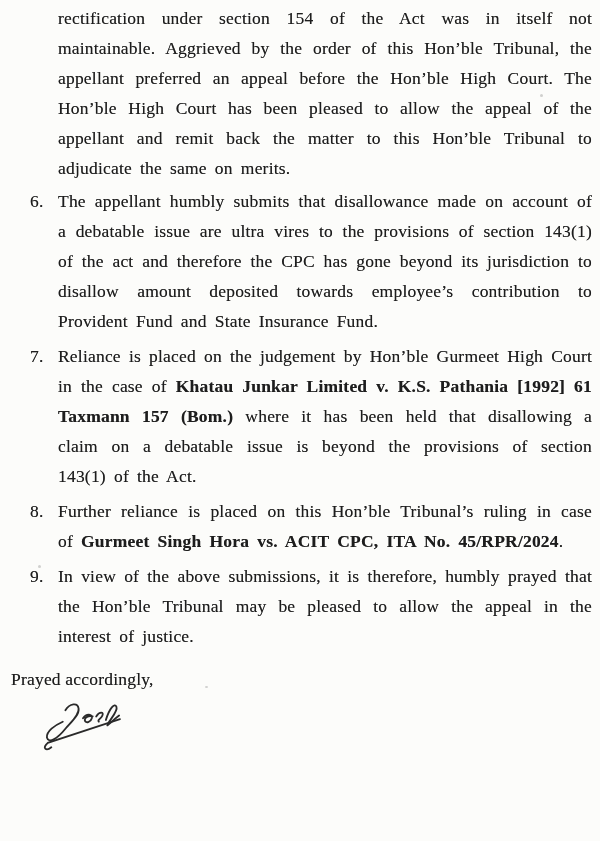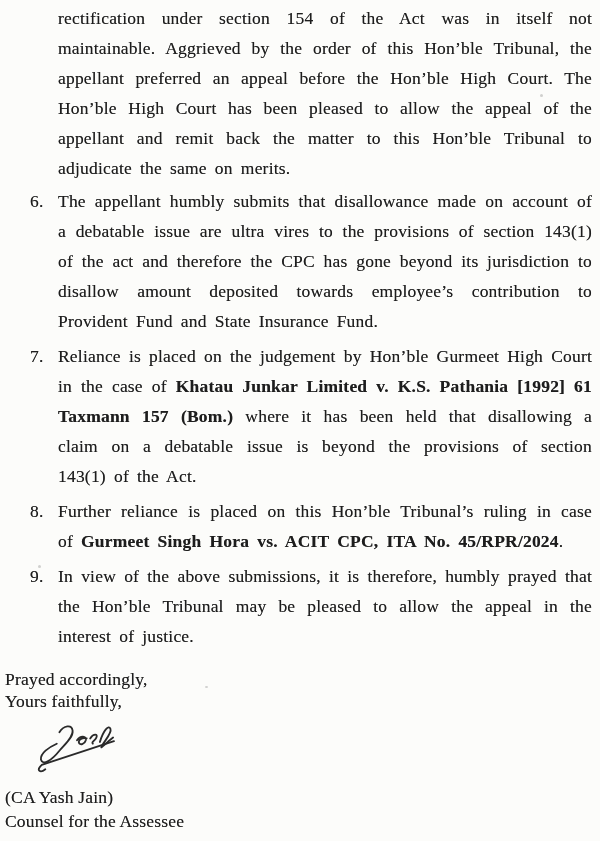--- a/index.html
+++ b/index.html
@@ -42,21 +42,21 @@
   }
   .item .body {
     flex: 1;
     text-align: justify;
   }
   .bold {
     font-weight: bold;
   }
   .closing {
     margin-top: 17px;
-    padding-left: 5px;
+    padding-left: 11px;
     font-size: 17.5px;
     line-height: 22px;
     letter-spacing: 0.2px;
   }
   .closing p {
     margin: 0;
   }
   .signature-wrap {
     margin: 9px 0 8px 28px;
     height: 56px;
@@ -104,35 +104,30 @@
 
     <div class="item">
       <span class="num">9.</span>
       <span class="body"><span>In view of the above submissions, it is therefore, humbly prayed that the Hon’ble Tribunal may be pleased to allow the appeal in the interest of justice.</span></span>
     </div>
 
   </div>
 
   <div class="closing">
     <p>Prayed accordingly,</p>
-    <p>Yours faithfully,</p>
 
     <div class="signature-wrap" role="img" aria-label="Yash">
       <svg width="88" height="56" viewBox="0 0 100 62" fill="none" xmlns="http://www.w3.org/2000/svg">
         <path d="M30 12 C35 4, 44 3, 45 10 C46 17, 37 25, 30 33 C22 43, 11 51, 9 43 C8 36, 18 29, 27 25" stroke="#2a2a2a" stroke-width="2.1" stroke-linecap="round" fill="none"></path>
         <path d="M50 21 C54 15, 61 16, 60 21 C59 25, 53 28, 52 23 C52 20, 56 18, 61 19" stroke="#2a2a2a" stroke-width="2.1" stroke-linecap="round" fill="none"></path>
         <path d="M65 19 C69 13, 74 14, 72 18 C70 22, 66 23, 68 25" stroke="#2a2a2a" stroke-width="2.1" stroke-linecap="round" fill="none"></path>
         <path d="M76 23 C80 10, 86 3, 88 8 C90 13, 81 22, 78 28 C76 32, 83 24, 91 18" stroke="#2a2a2a" stroke-width="2.1" stroke-linecap="round" fill="none"></path>
         <path d="M14 54 C8 59, 3 55, 10 49 L92 22" stroke="#2a2a2a" stroke-width="2.1" stroke-linecap="round" fill="none"></path>
       </svg>
     </div>
 
-    <div class="signatory-block">
-      <p>(CA Yash Jain)</p>
-      <p>Counsel for the Assessee</p>
-    </div>
   </div>
 
   <div class="speck s1"></div>
   <div class="speck s2"></div>
   <div class="speck s3"></div>
 
 </div>
 
 </body></html>

